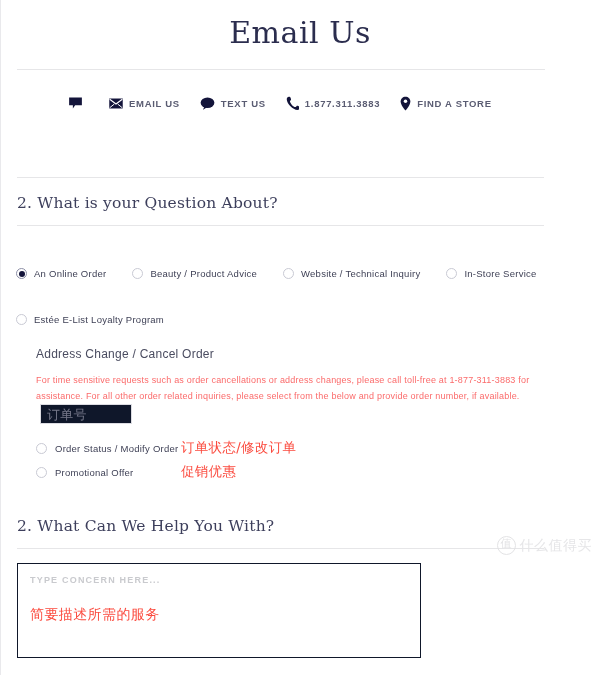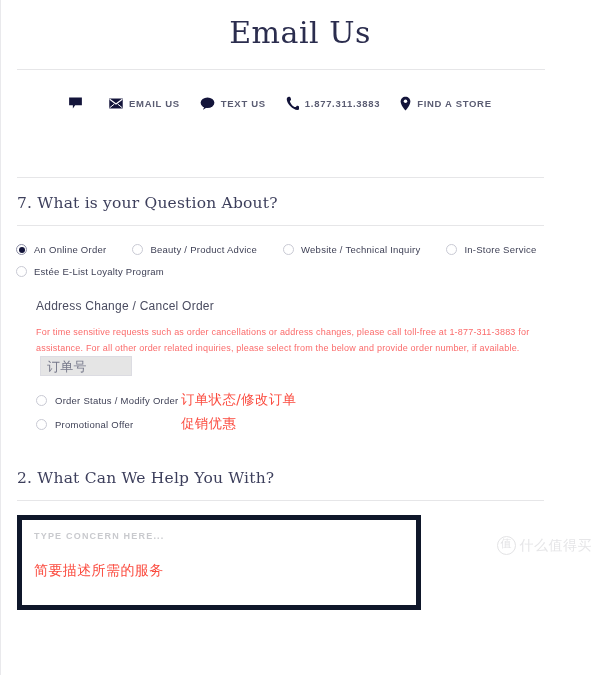--- a/index.html
+++ b/index.html
@@ -110,20 +110,21 @@
     padding-left: 16px;
     margin-top: 18px;
   }
   .radio-opt {
     display: flex;
     align-items: flex-end;
     gap: 7px;
     margin-right: 26px;
     margin-bottom: 11px;
     cursor: pointer;
+    margin-top: 24px;
   }
   .rad {
     width: 11px;
     height: 11px;
     border-radius: 50%;
     border: 1px solid #c9cad4;
     background: #fff;
     flex: 0 0 auto;
     box-sizing: border-box;
   }
@@ -168,21 +169,21 @@
   .warn .inline-input-holder {
     display: inline-block;
     vertical-align: middle;
   }
   .order-input {
     display: inline-block;
     width: 92px;
     height: 20px;
     line-height: 20px;
     border: 1px solid #dcdce2;
-    background: #e5e5e5;
+    background: #0f172a;
     color: #76788a;
     font-size: 13px;
     font-family: "DejaVu Sans", sans-serif;
     padding: 0 6px;
     box-sizing: border-box;
     vertical-align: middle;
     margin-left: 4px;
   }
 
   .sub-radios {
@@ -212,21 +213,21 @@
 
   
   .sec2 { margin-top: 34px; }
   .sec2 .sec-title { font-size: 15.5px; padding-top: 0; }
 
   .textarea-box {
     margin-left: 17px;
     margin-top: 14px;
     width: 404px;
     height: 95px;
-    border: 5px solid #0f172a;
+    border: 1px solid #0f172a;
     background: #fff;
     box-sizing: border-box;
     padding: 11px 12px;
     position: relative;
   }
   .ta-placeholder {
     font-size: 9px;
     letter-spacing: 1.2px;
     color: #c9cace;
     font-weight: 600;
@@ -326,21 +327,21 @@
           <circle cx="6" cy="5.6" r="1.9" fill="#ffffff"></circle>
         </svg>
       </span>
       <span class="lbl">FIND A STORE</span>
     </div>
 
   </div>
 
   <div class="sec-wrap">
     <div class="sec-rule"></div>
-    <div class="sec-title">7. What is your Question About?</div>
+    <div class="sec-title">2. What is your Question About?</div>
     <div class="sec-rule"></div>
 
     <div class="radio-row">
       <label class="radio-opt">
         <span class="rad checked"></span>
         <span class="rlbl">An Online Order</span>
       </label>
       <label class="radio-opt">
         <span class="rad"></span>
         <span class="rlbl">Beauty / Product Advice</span>

